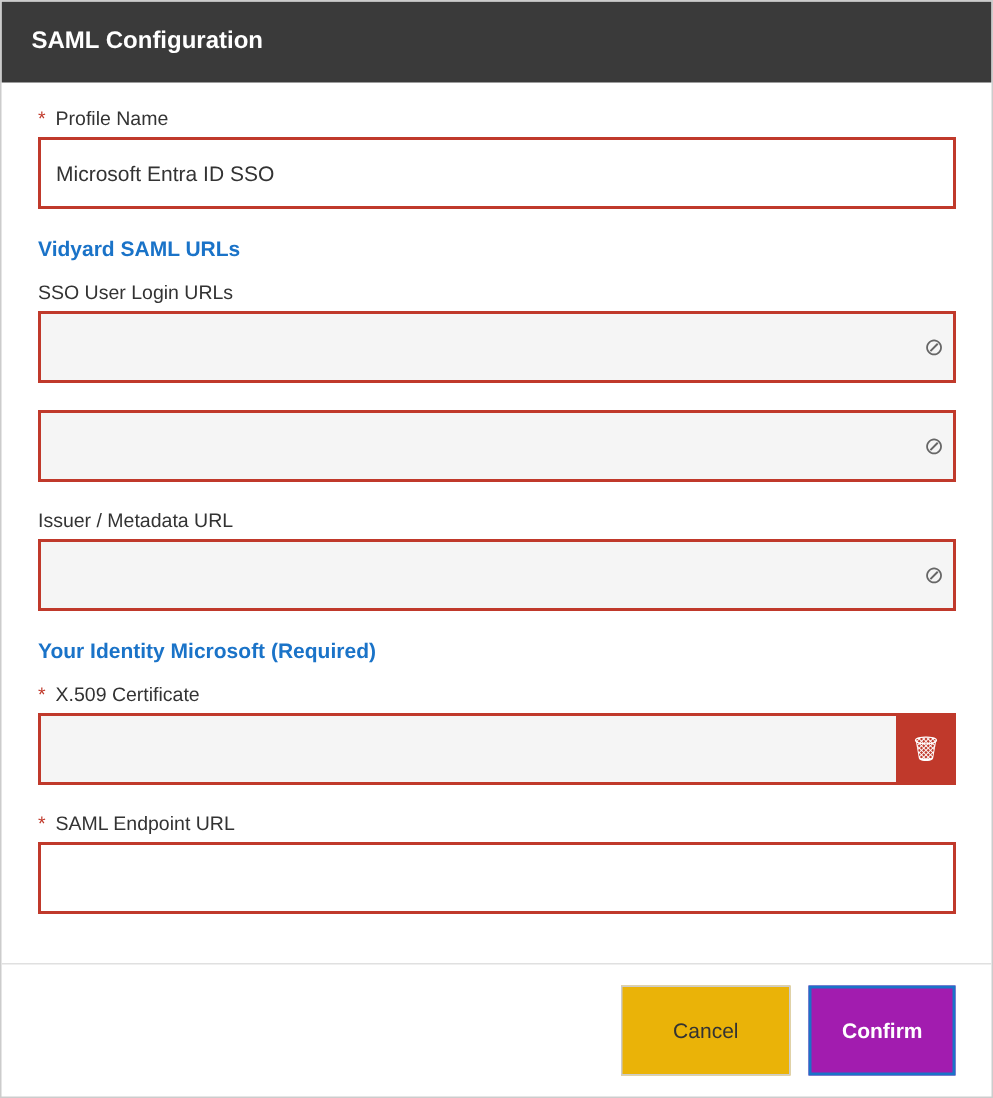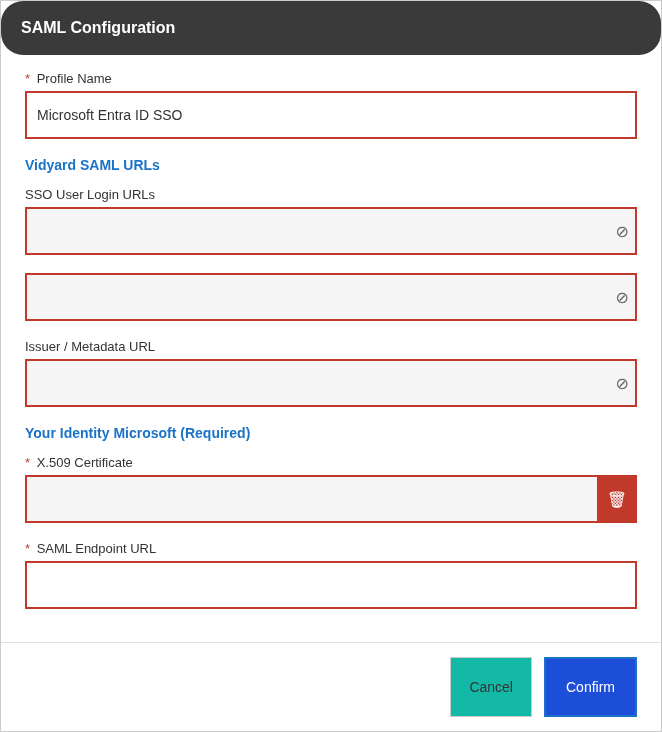--- a/index.html
+++ b/index.html
@@ -26,21 +26,20 @@
       flex-direction: column;
       overflow: hidden;
     }
 
     .modal-header {
       background: #3a3a3a;
       color: #fff;
       padding: 18px 20px;
       font-size: 16px;
       font-weight: bold;
-      border-radius: 22px;
     }
 
     .modal-body {
       flex: 1;
       overflow-y: auto;
       padding: 16px 24px;
       position: relative;
     }
 
     
@@ -134,35 +133,35 @@
 
     .modal-footer {
       display: flex;
       justify-content: flex-end;
       padding: 14px 24px;
       gap: 12px;
       border-top: 1px solid #e0e0e0;
     }
 
     .btn-cancel {
-      padding: 8px 18px;
+      padding: 8px 34px;
       border: 1px solid #ccc;
-      background: #14b8a6;
+      background: #eab308;
       color: #333;
       font-size: 14px;
       cursor: pointer;
     }
 
     .btn-confirm {
       padding: 20px 20px;
       border: 2px solid #1a73c8;
-      background: #1d4ed8;
+      background: #a21caf;
       color: #fff;
       font-size: 14px;
-      font-weight: normal;
+      font-weight: bold;
       cursor: pointer;
     }
   </style>
 </head>
 <body>
 
 <div class="modal-container">
 
   <div class="modal-header">
     <span>SAML Configuration</span>

